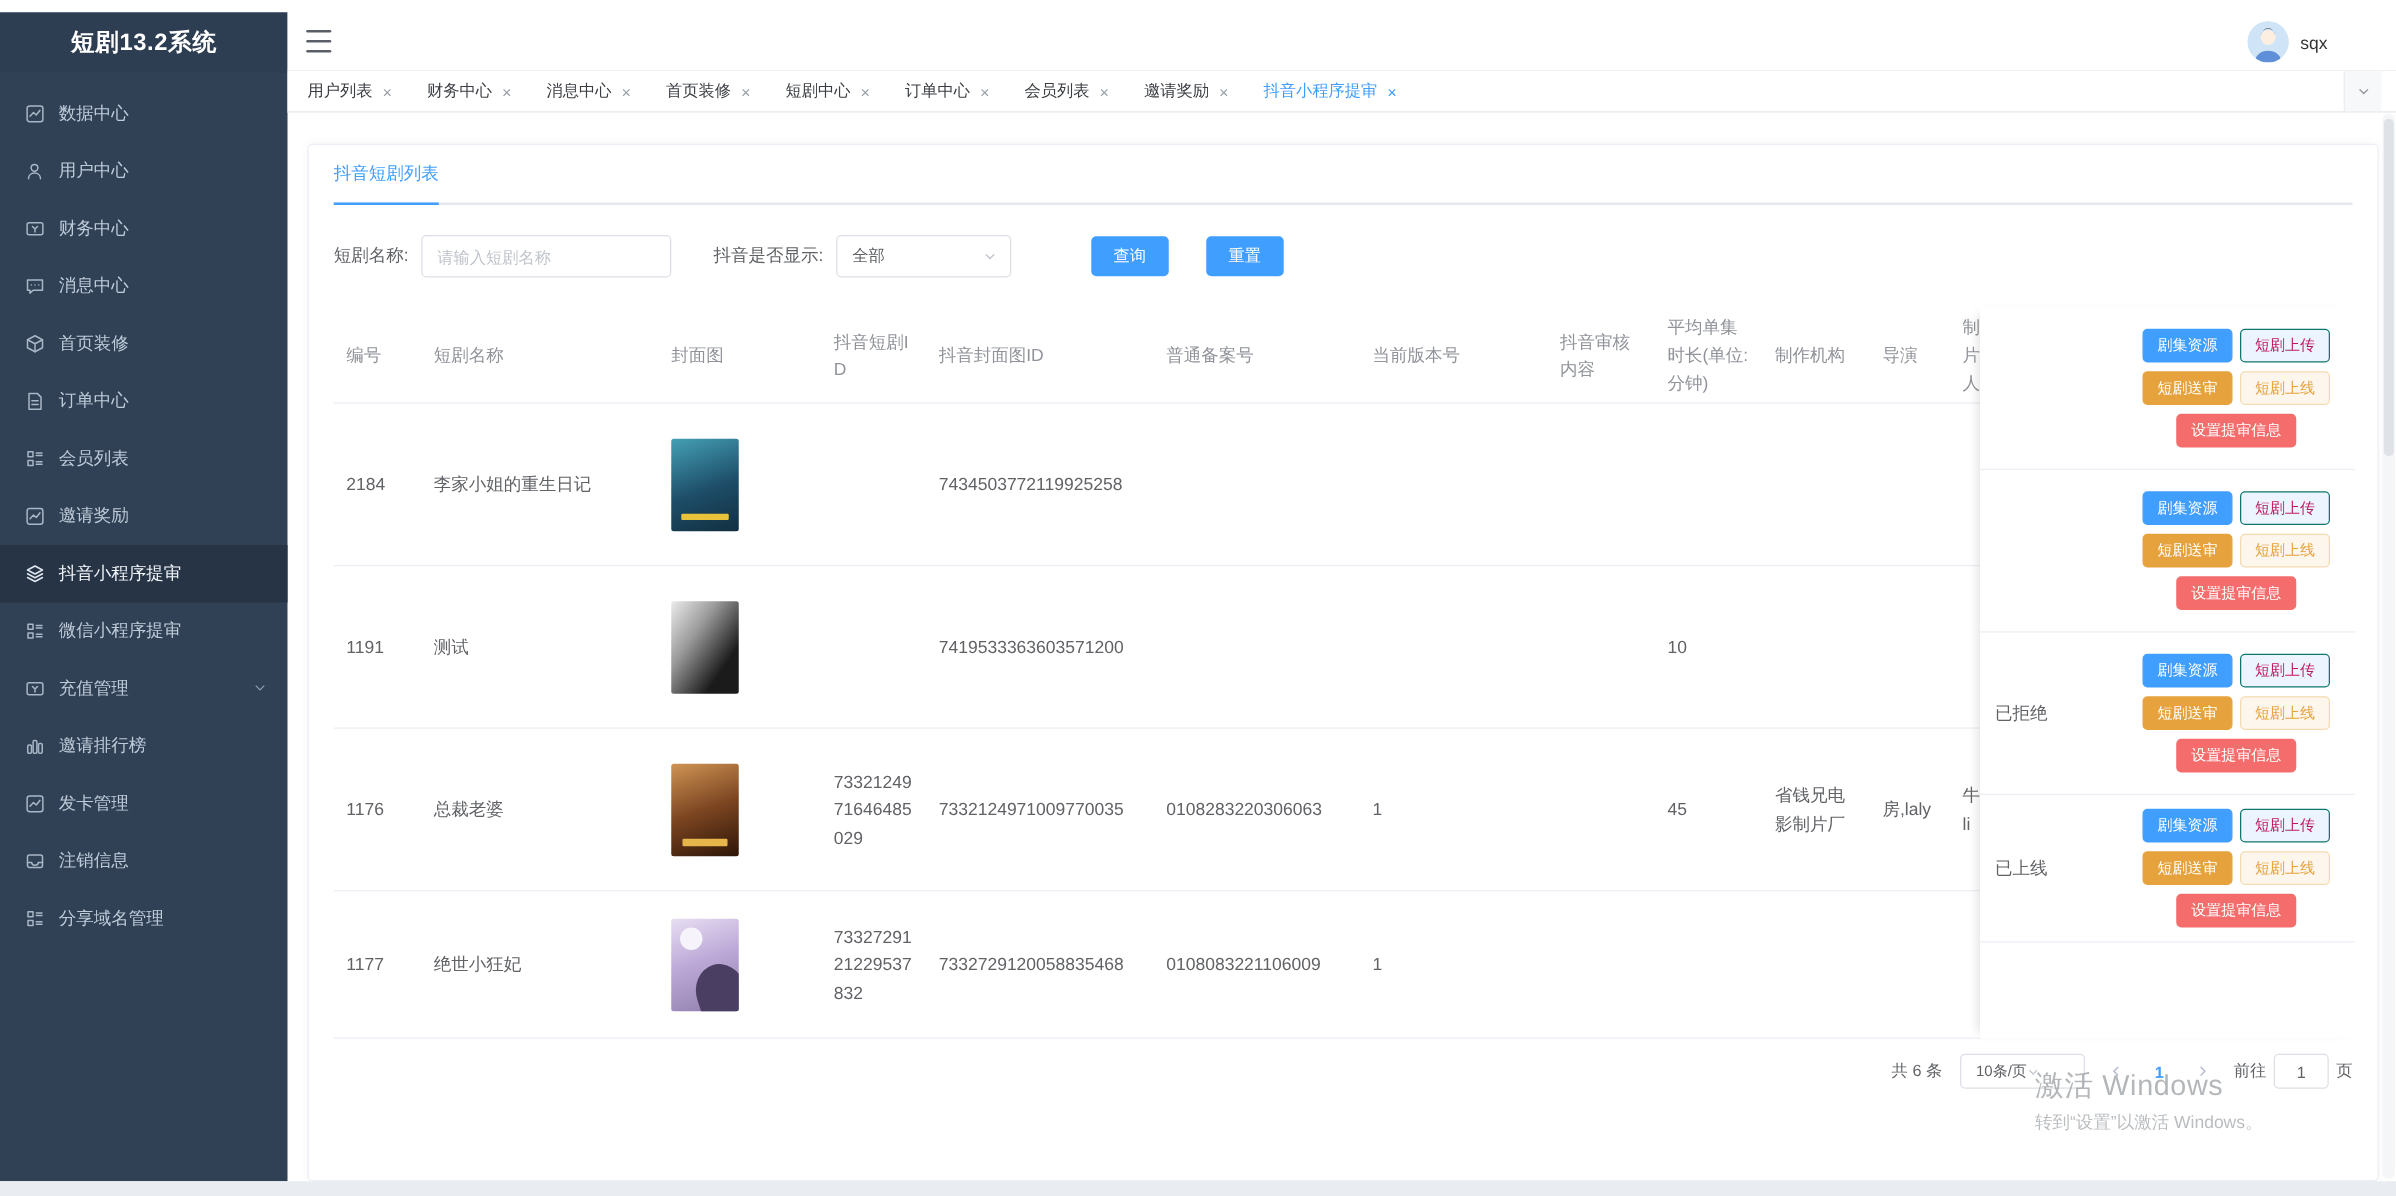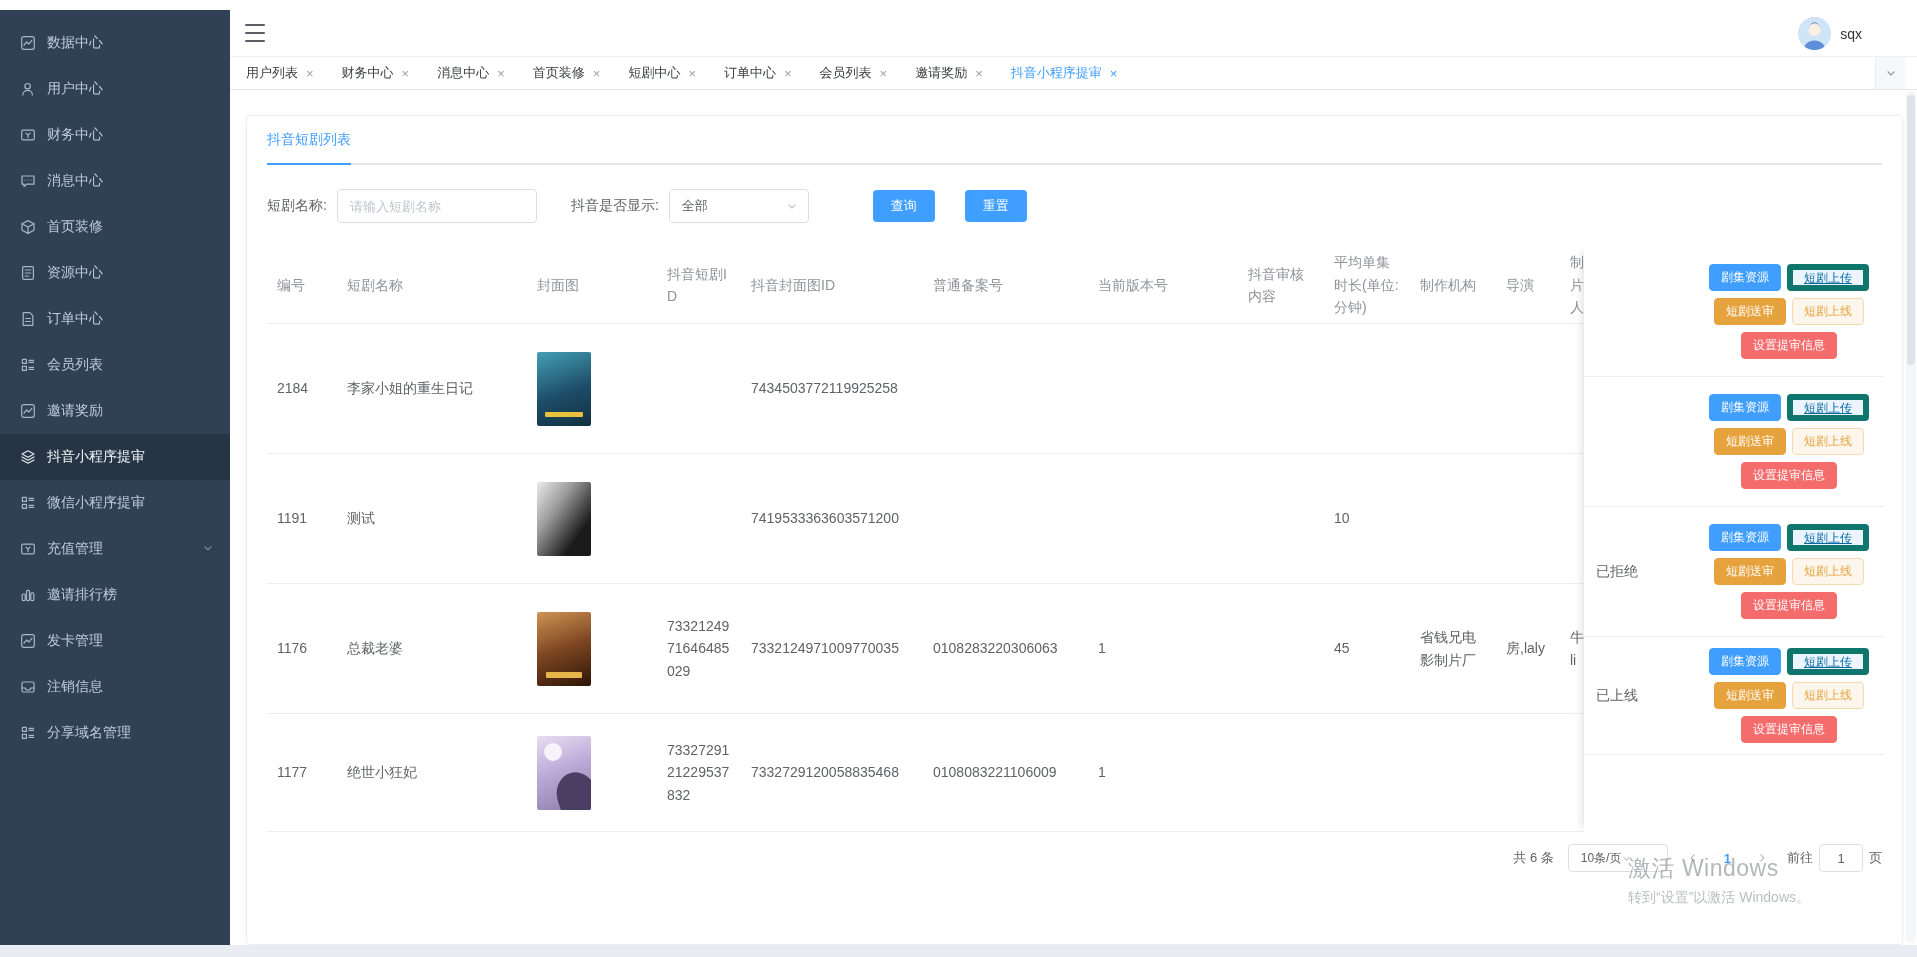--- a/index.html
+++ b/index.html
@@ -72,21 +72,21 @@
 
   .fixed-col { position:absolute; top:0; right:0; bottom:0; width:300px; background:#fff; box-shadow:-7px 0 8px -5px rgba(0,0,0,.12); }
   .f-row { display:flex; align-items:center; border-bottom:1px solid #ebeef5; }
   .f-head { height:77px; color:#909399; font-size:14px; }
   .f-body { height:130px; } .f-body.short { height:118px; }
   .fcell-status { width:110px; padding:0 10px 0 12px; font-size:14px; color:#606266; }
   .fcell-ops { width:190px; display:flex; flex-direction:column; gap:7px; align-items:center; }
   .ops-line { display:flex; gap:6px; justify-content:center; }
   .sbtn { height:27px; font-size:12px; border-radius:4px; padding:0 11px; cursor:pointer; font-family:inherit; white-space:nowrap; }
   .sbtn-blue  { background:#409eff; border:1px solid #409eff; color:#fff; }
-  .sbtn-blue-plain { background:#ecf5ff; border:6px solid #0f766e; color:#0369a1;text-decoration:underline; }
+  .sbtn-blue-plain { background:#ecf5ff; border:1px solid #0f766e; color:#be185d; }
   .sbtn-orange { background:#e6a23c; border:1px solid #e6a23c; color:#fff; }
   .sbtn-orange-plain { background:#fdf6ec; border:1px solid #f5dab1; color:#e6a23c; }
   .sbtn-red { background:#f56c6c; border:1px solid #f56c6c; color:#fff; }
 
   
   .pager { display:flex; align-items:center; justify-content:flex-end; gap:14px; margin-top:12px; font-size:13px; color:#606266; }
   .pg-select { width:100px; height:28px; border:1px solid #dcdfe6; border-radius:4px; display:flex; align-items:center; justify-content:flex-start; padding:0 8px 0 12px; font-size:12px; color:#606266; cursor:pointer; }
   .pg-select svg { width:11px; height:11px; stroke:#c0c4cc; fill:none; stroke-width:1.5; }
   .pg-arrow { width:22px; height:26px; display:flex; align-items:center; justify-content:center; cursor:pointer; }
   .pg-arrow svg { width:12px; height:12px; stroke:#b4bccc; fill:none; stroke-width:1.6; }
@@ -101,20 +101,21 @@
   .vscroll { position:absolute; right:1px; top:91px; width:10px; height:852px; background:#f5f6f7; border-radius:5px; }
   .vthumb { position:absolute; top:4px; left:1px; width:8px; height:270px; background:#dfe2e6; border-radius:4px; }
   .bottom-strip { position:absolute; left:0; top:945px; width:1917px; height:12px; background:#e9ecf0; }
 </style>
 </head>
 <body>
 
 <div class="screen">
 
   <aside class="sidebar">
+    <div class="logo">短剧13.2系统</div>
     <nav class="menu">
       <div class="menu-item">
         <span class="mi-icon">
             <svg viewBox="0 0 16 16">
               <rect x="1.7" y="1.7" width="12.6" height="12.6" rx="2"></rect>
               <polyline points="4,10 6.8,7 9,9 12,5.2"></polyline>
             </svg>
           </span>
         <span>数据中心</span>
       </div>
@@ -146,29 +147,20 @@
         <span>消息中心</span>
       </div>
       <div class="menu-item">
         <span class="mi-icon">
             <svg viewBox="0 0 16 16">
               <path d="M8 1.6 14 4.8v6.4L8 14.4 2 11.2V4.8z"></path>
               <path d="M2 4.8l6 3.2 6-3.2M8 8v6.4"></path>
             </svg>
           </span>
         <span>首页装修</span>
-      </div>
-      <div class="menu-item">
-        <span class="mi-icon">
-            <svg viewBox="0 0 16 16">
-              <rect x="2.6" y="1.7" width="10.8" height="12.6" rx="1.4"></rect>
-              <path d="M5.2 5h5.6M5.2 8h5.6M5.2 11h3.6"></path>
-            </svg>
-          </span>
-        <span>资源中心</span>
       </div>
       <div class="menu-item">
         <span class="mi-icon">
             <svg viewBox="0 0 16 16">
               <path d="M3.2 1.7h6.6l3 3v9.6H3.2z"></path>
               <path d="M5.5 7.5h5M5.5 10.5h5"></path>
             </svg>
           </span>
         <span>订单中心</span>
       </div>

